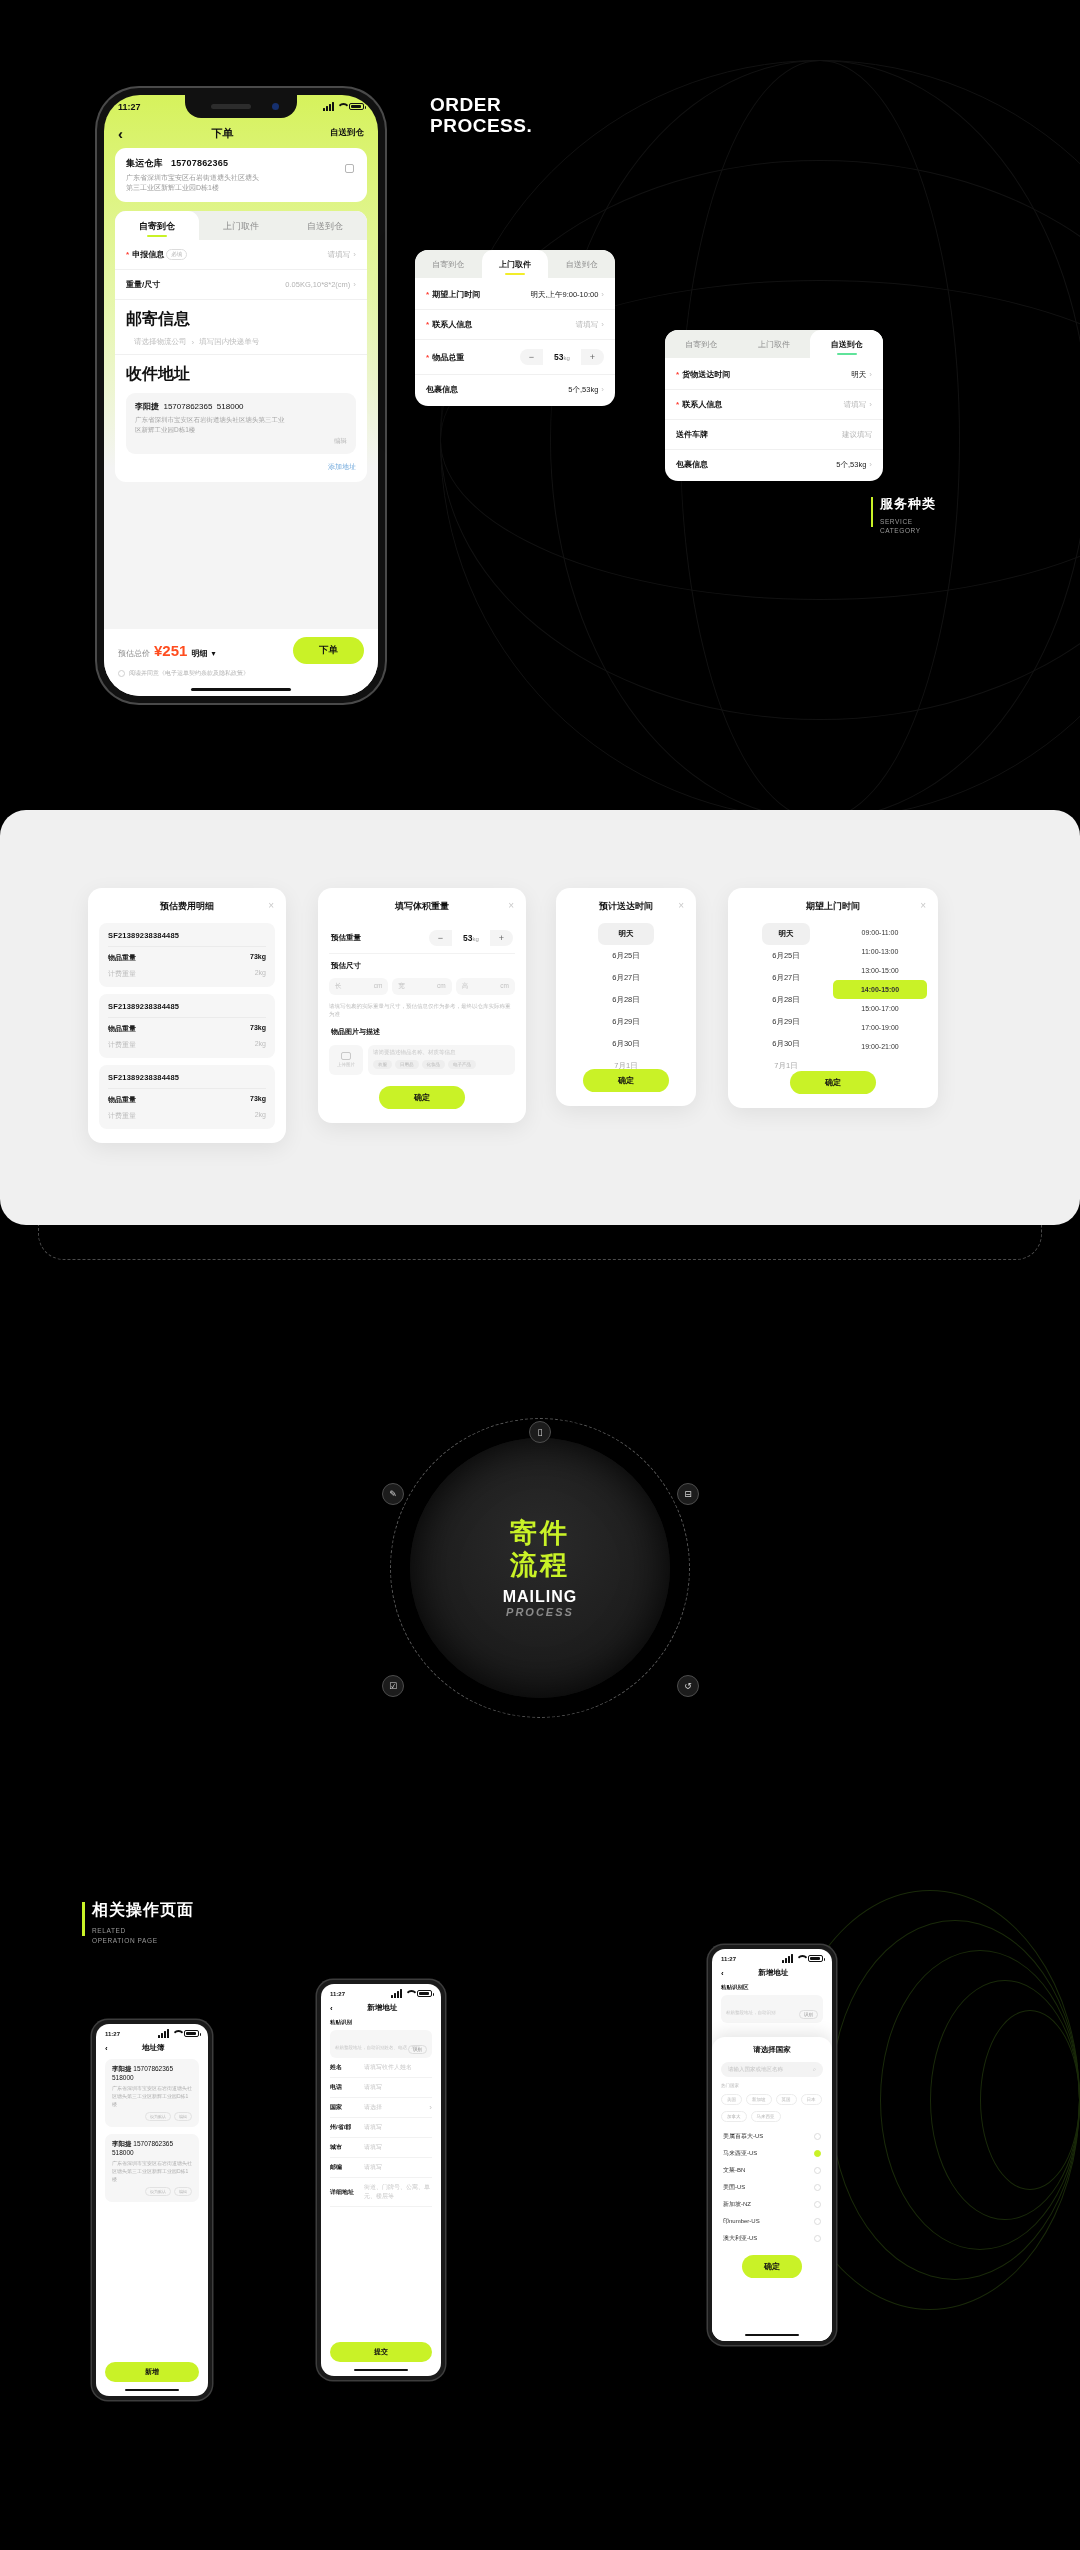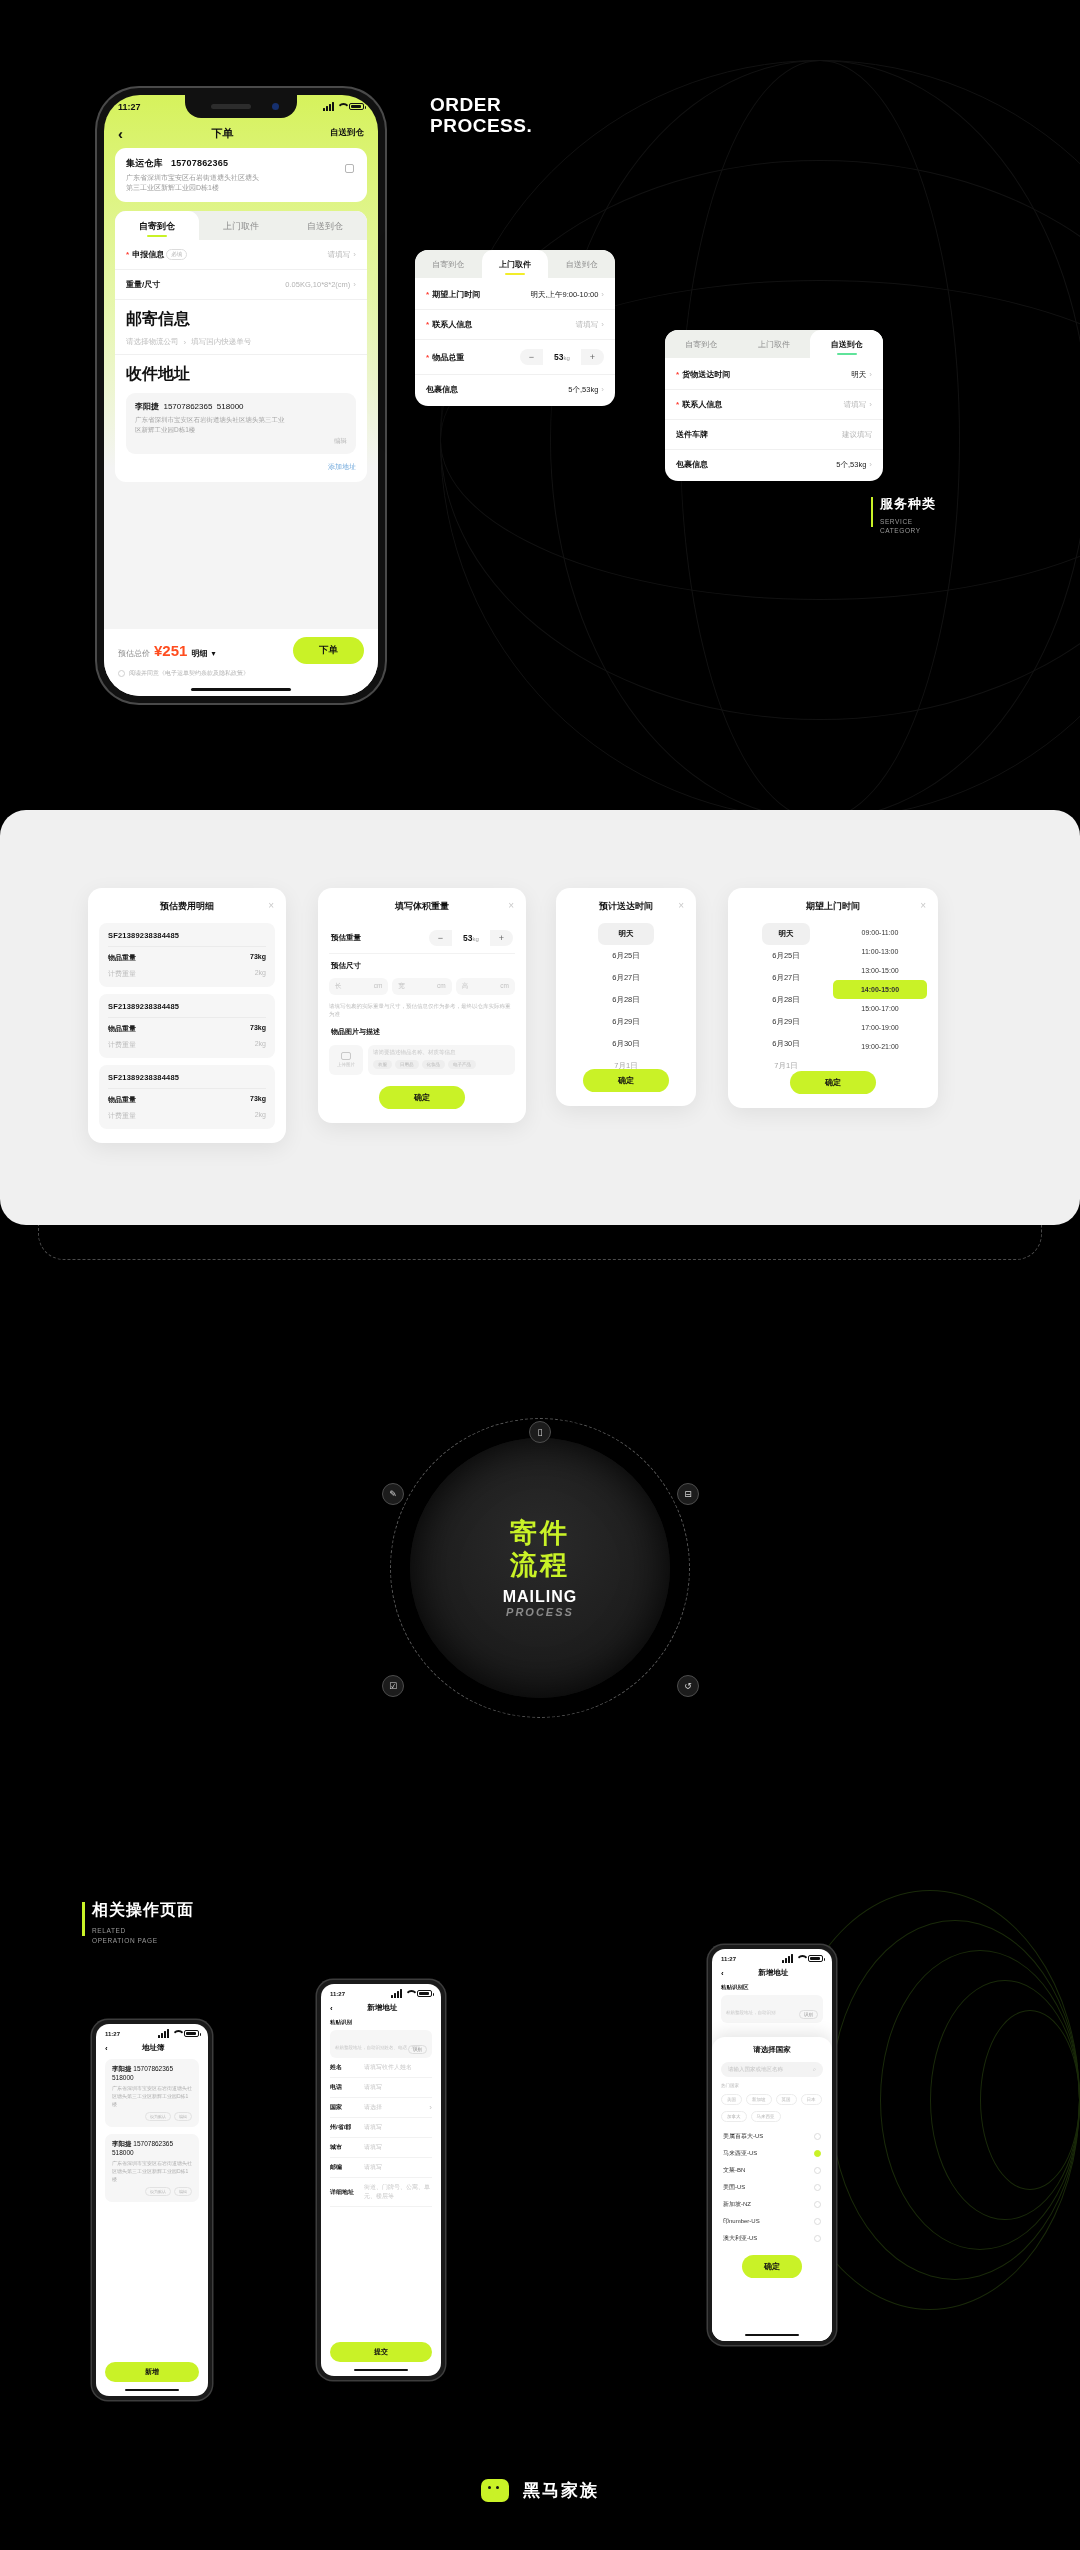--- a/index.html
+++ b/index.html
@@ -74,21 +74,21 @@
           padding:9px 11px; border-bottom:1px solid #f0f0f0; font-size:8px; }
   .frow:last-child{border-bottom:none;}
   .flabel { font-weight:700; color:#111; display:flex; align-items:center; gap:2px;}
   .req::before { content:"*"; color:#ff3b30; font-size:8px; margin-right:1px; }
   .pill { border:1px solid #dcdcdc; border-radius:7px; padding:1px 4px; font-size:5.5px;
           color:#b0b0b0; font-weight:400;}
   .fval { color:#b3b3b3; display:flex; align-items:center; gap:3px; font-size:7.5px;}
   .fval.dark { color:#222; }
   .chev { color:#c4c4c4; font-size:8px; }
 
-  .sub-sel { display:flex; align-items:center; gap:5px; padding:7px 11px;
+  .sub-sel { display:flex; align-items:center; gap:5px; padding:7px 19px;
              font-size:7.5px; color:#bcbcbc; border-bottom:1px solid #f0f0f0;}
   .addr-box { margin:8px 11px 0; background:#f5f5f5; border-radius:9px; padding:8px 9px;}
   .addr-name { font-size:8px; font-weight:700; color:#111;}
   .addr-text { font-size:6.5px; color:#a5a5a5; line-height:1.5; margin-top:3px;}
   .addr-edit { text-align:right; font-size:6.5px; color:#b9b9b9; margin-top:2px;}
   .add-addr { text-align:right; font-size:7px; color:#6fa8dc; padding:8px 11px 10px;}
 
   .paybar { position:absolute; left:0; right:0; bottom:0; background:#fff;
             padding:8px 14px 18px; }
   .payrow { display:flex; align-items:center; justify-content:space-between; }
@@ -828,18 +828,14 @@
             <span>澳大利亚-US</span>
             <span class="rad"></span>
           </div>
         </div>
         <button class="confirm" style="width:60px;margin-top:8px">确定</button>
       </div>
       <div class="mini-home"></div>
     </div>
   </div>
 
-  <div class="footer">
-    <span class="wechat"></span>
-    <span class="brand">黑马家族</span>
-  </div>
 
 </div>
 
 </body></html>

